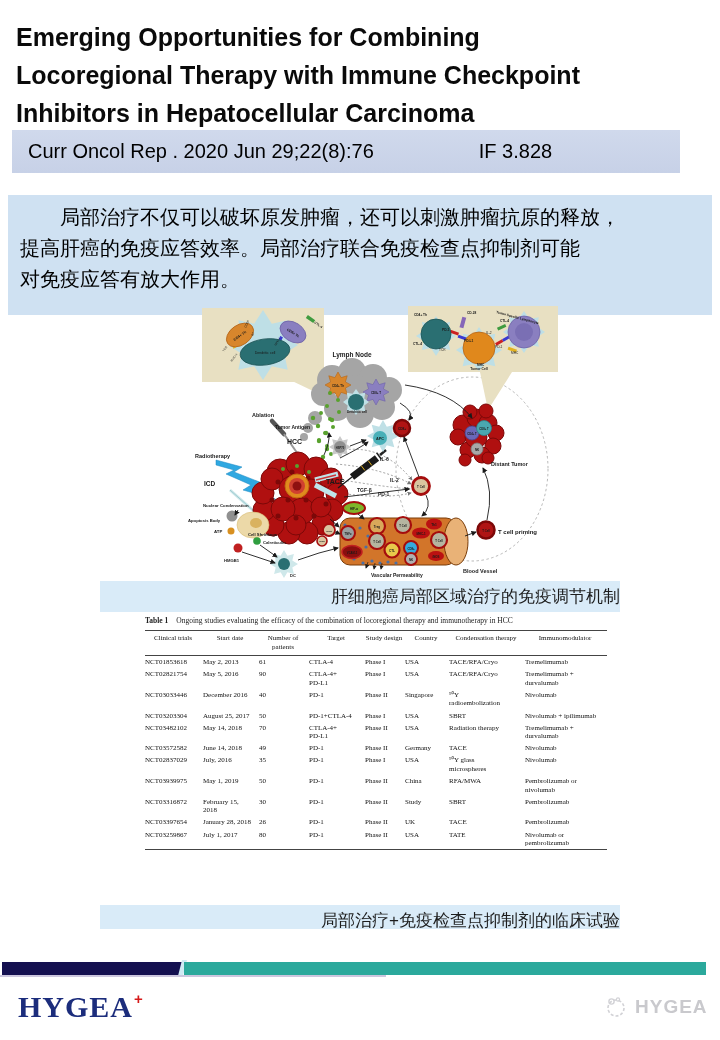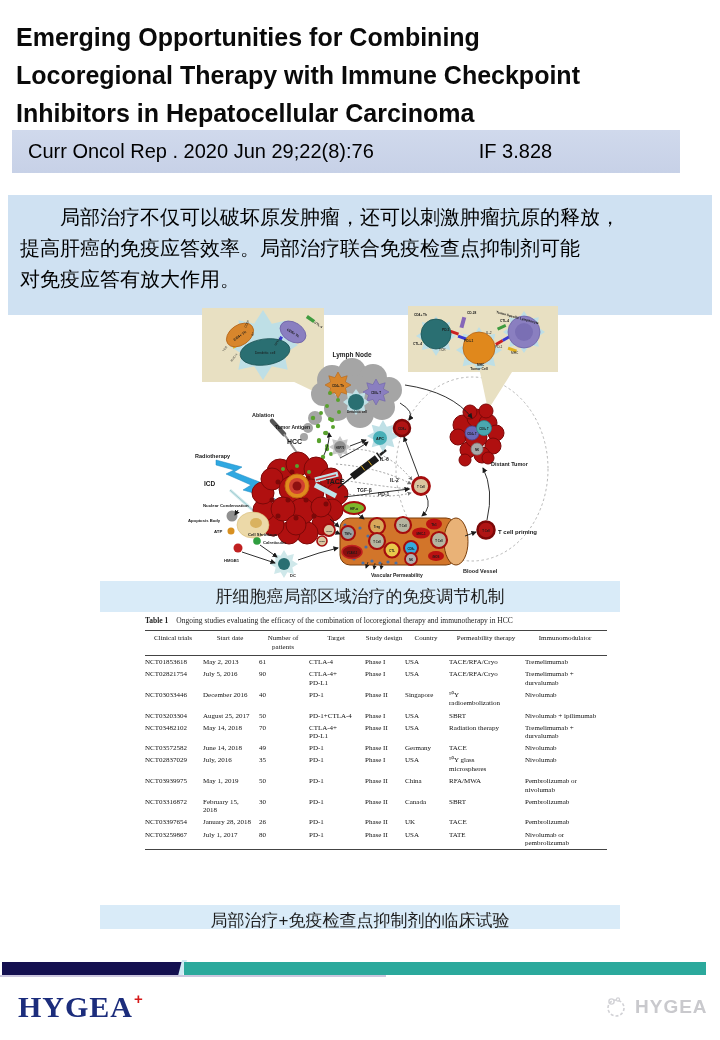--- a/index.html
+++ b/index.html
@@ -18,21 +18,21 @@
   .journal-bar .citation{margin-left:16px;}
   .journal-bar .if{margin-left:105px;}
   
   .summary{left:8px;top:195px;width:704px;height:120px;background:#cfe1f2;
     box-sizing:border-box;padding:7px 12px 0 12px;font-size:20px;line-height:31px;color:#000;}
   .summary .line1{text-indent:2em;}
   
   .figure{left:180px;top:300px;width:385px;height:281px;}
   svg text{font-family:"Liberation Sans",sans-serif;fill:#1a1a1a;}
   
-  .caption-bar{left:100px;width:520px;background:#d9ebf8;text-align:center;
+  .caption-bar{left:100px;width:520px;background:#d9ebf8;text-align:right;
     font-size:17px;color:#1d1d1d;}
   .cap1{top:581px;height:31px;line-height:31px;}
   .cap2{top:905px;height:24px;line-height:32px;}
   
   .tablewrap{left:145px;top:616px;width:462px;font-family:"Liberation Serif",serif;}
   .tcaption{font-size:7.5px;color:#222;margin:0 0 5px 0;}
   .tcaption b{margin-right:8px;}
   table.journal{border-collapse:collapse;width:100%;font-size:7px;line-height:1.22;
     color:#111;border-top:1px solid #444;border-bottom:1px solid #444;}
   table.journal thead th{font-weight:normal;text-align:center;vertical-align:top;
@@ -452,38 +452,38 @@
         <col style="width:82px">
     </colgroup>
     <thead>
       <tr>
         <th>Clinical trials</th>
         <th>Start date</th>
         <th>Number of patients</th>
         <th>Target</th>
         <th>Study design</th>
         <th>Country</th>
-        <th>Permeability therapy</th>
+        <th>Condensation therapy</th>
         <th>Immunomodulator</th>
       </tr>
     </thead>
     <tbody id="tbody">
         <tr>
           <td>NCT01853618</td>
           <td>May 2, 2013</td>
           <td>61</td>
           <td>CTLA-4</td>
           <td>Phase I</td>
           <td>USA</td>
           <td>TACE/RFA/Cryo</td>
           <td>Tremelimumab</td>
         </tr>
         <tr>
           <td>NCT02821754</td>
-          <td>July 5, 2016</td>
+          <td>May 5, 2016</td>
           <td>90</td>
           <td>CTLA-4+
 PD-L1</td>
           <td>Phase I</td>
           <td>USA</td>
           <td>TACE/RFA/Cryo</td>
           <td>Tremelimumab +
 durvalumab</td>
         </tr>
         <tr>
@@ -551,21 +551,21 @@
           <td>Pembrolizumab or
 nivolumab</td>
         </tr>
         <tr>
           <td>NCT03316872</td>
           <td>February 15,
 2018</td>
           <td>30</td>
           <td>PD-1</td>
           <td>Phase II</td>
-          <td>Canada</td>
+          <td>Study</td>
           <td>SBRT</td>
           <td>Pembrolizumab</td>
         </tr>
         <tr>
           <td>NCT03397654</td>
           <td>January 28, 2018</td>
           <td>26</td>
           <td>PD-1</td>
           <td>Phase II</td>
           <td>UK</td>

